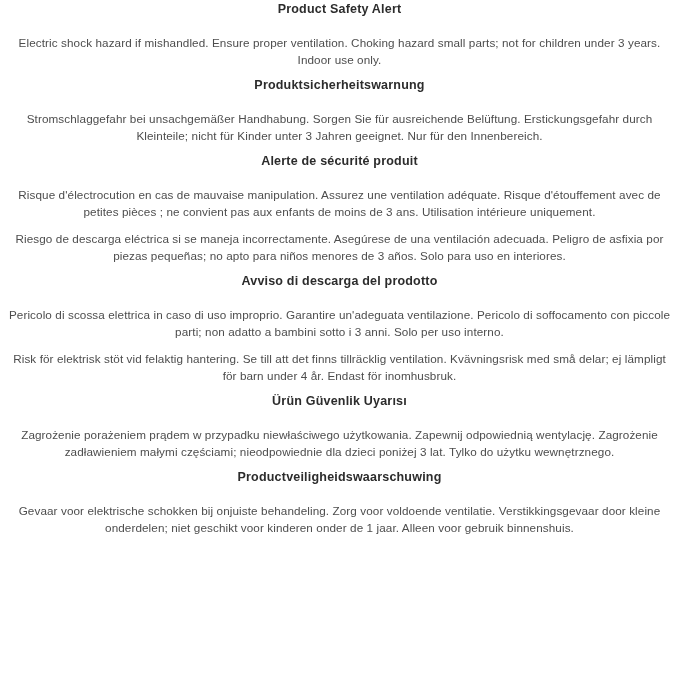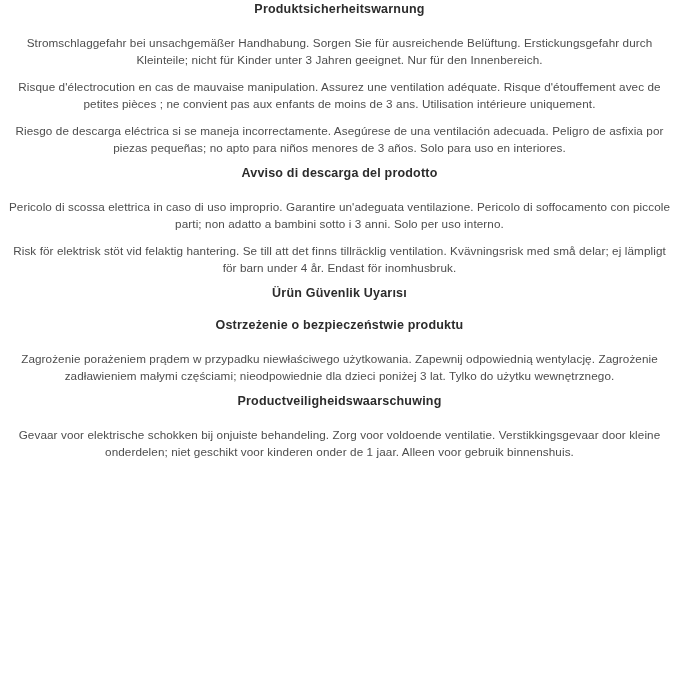--- a/index.html
+++ b/index.html
@@ -35,27 +35,32 @@
     color: #4d4d4d;
     margin: 0 0 10px 0;
     letter-spacing: 0.1px;
   }
 </style>
 </head>
 <body>
 
 <div class="doc">
 
+    <div class="section">
+      <h2>Product Safety Alert</h2>
+      <p>Electric shock hazard if mishandled. Ensure proper ventilation. Choking hazard small parts; not for children under 3 years. Indoor use only.</p>
+    </div>
 
     <div class="section">
       <h2>Produktsicherheitswarnung</h2>
       <p>Stromschlaggefahr bei unsachgemäßer Handhabung. Sorgen Sie für ausreichende Belüftung. Erstickungsgefahr durch Kleinteile; nicht für Kinder unter 3 Jahren geeignet. Nur für den Innenbereich.</p>
     </div>
 
     <div class="section">
+      <h2>Alerte de sécurité produit</h2>
       <p>Risque d'électrocution en cas de mauvaise manipulation. Assurez une ventilation adéquate. Risque d'étouffement avec de petites pièces ; ne convient pas aux enfants de moins de 3 ans. Utilisation intérieure uniquement.</p>
     </div>
 
     <div class="section">
       <p>Riesgo de descarga eléctrica si se maneja incorrectamente. Asegúrese de una ventilación adecuada. Peligro de asfixia por piezas pequeñas; no apto para niños menores de 3 años. Solo para uso en interiores.</p>
     </div>
 
     <div class="section">
       <h2>Avviso di descarga del prodotto</h2>
       <p>Pericolo di scossa elettrica in caso di uso improprio. Garantire un'adeguata ventilazione. Pericolo di soffocamento con piccole parti; non adatto a bambini sotto i 3 anni. Solo per uso interno.</p>
@@ -63,21 +68,20 @@
 
     <div class="section">
       <p>Risk för elektrisk stöt vid felaktig hantering. Se till att det finns tillräcklig ventilation. Kvävningsrisk med små delar; ej lämpligt för barn under 4 år. Endast för inomhusbruk.</p>
     </div>
 
     <div class="section">
       <h2>Ürün Güvenlik Uyarısı</h2>
     </div>
 
     <div class="section">
-      <h2>Ostrzeżenie o bezpieczeństwie produktu</h2>
       <p>Zagrożenie porażeniem prądem w przypadku niewłaściwego użytkowania. Zapewnij odpowiednią wentylację. Zagrożenie zadławieniem małymi częściami; nieodpowiednie dla dzieci poniżej 3 lat. Tylko do użytku wewnętrznego.</p>
     </div>
 
     <div class="section">
       <h2>Productveiligheidswaarschuwing</h2>
       <p>Gevaar voor elektrische schokken bij onjuiste behandeling. Zorg voor voldoende ventilatie. Verstikkingsgevaar door kleine onderdelen; niet geschikt voor kinderen onder de 1 jaar. Alleen voor gebruik binnenshuis.</p>
     </div>
   </div>
 
 </body></html>

